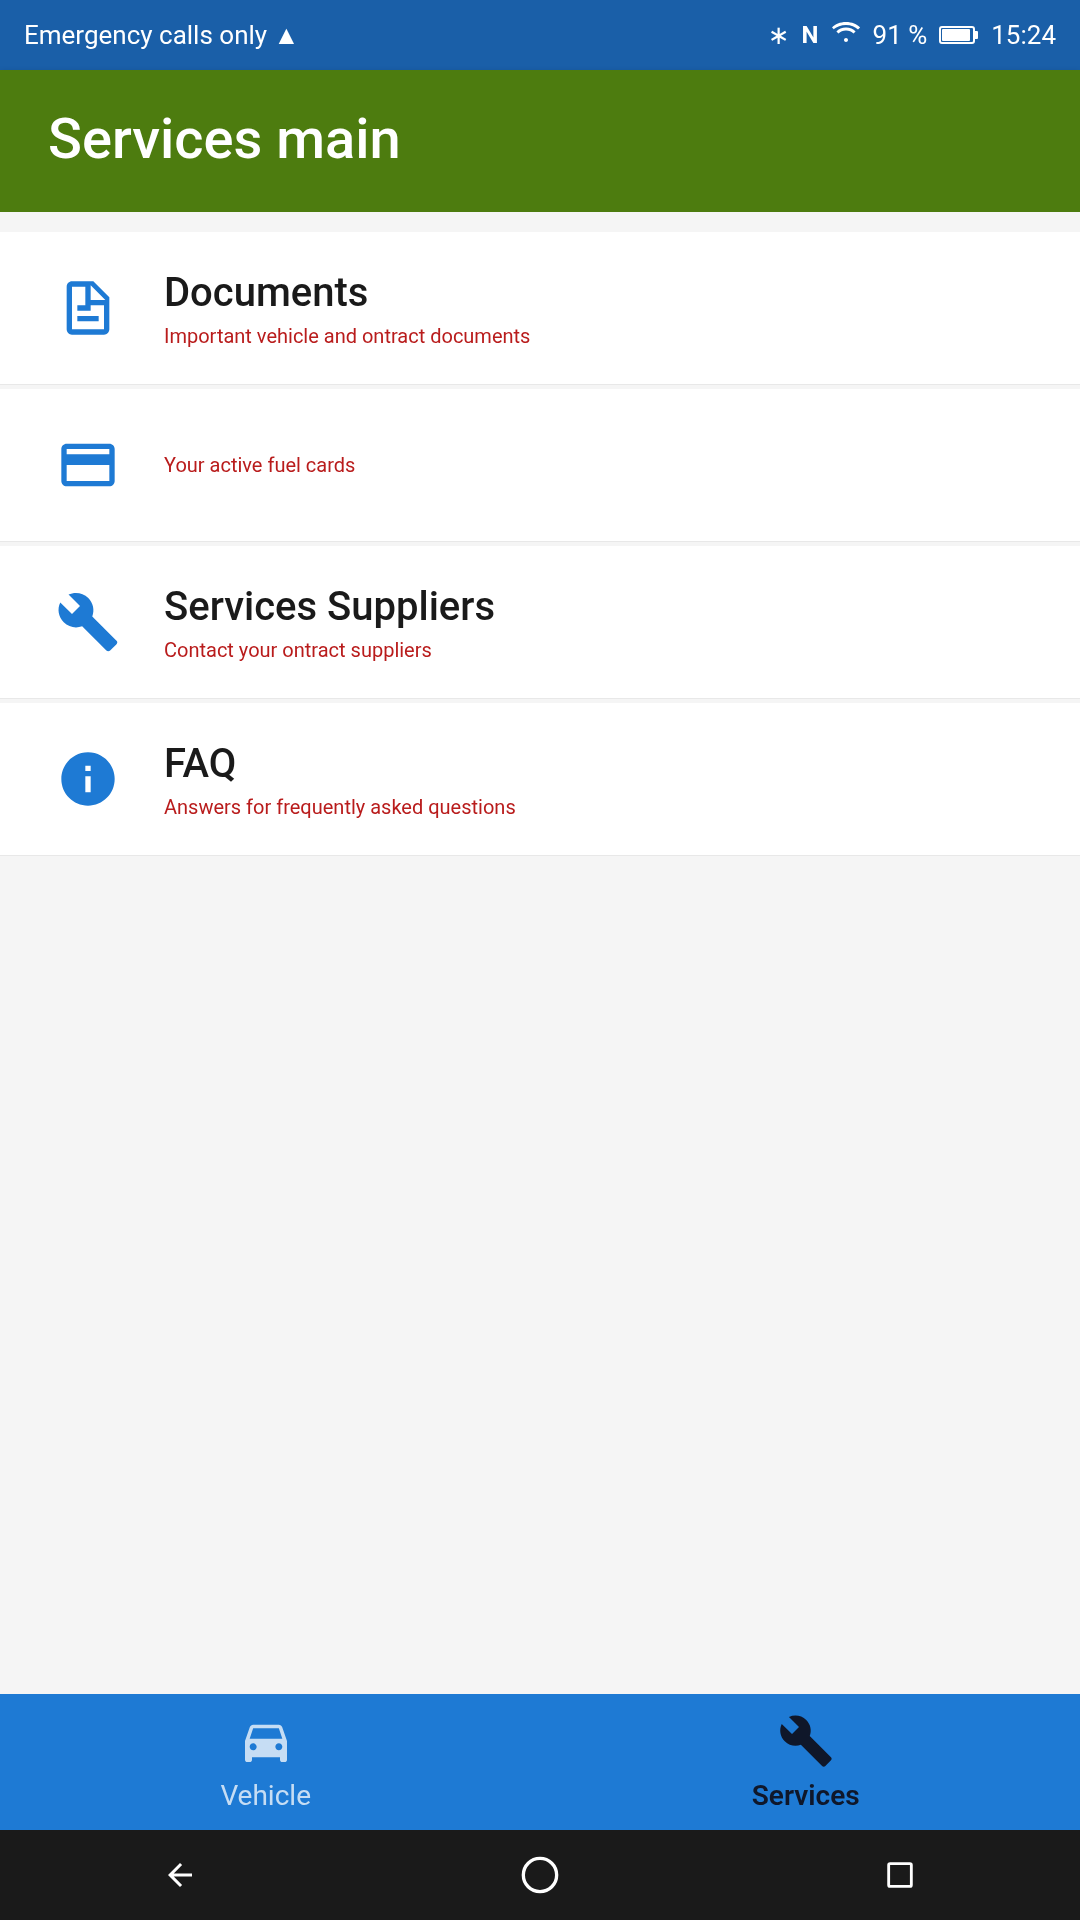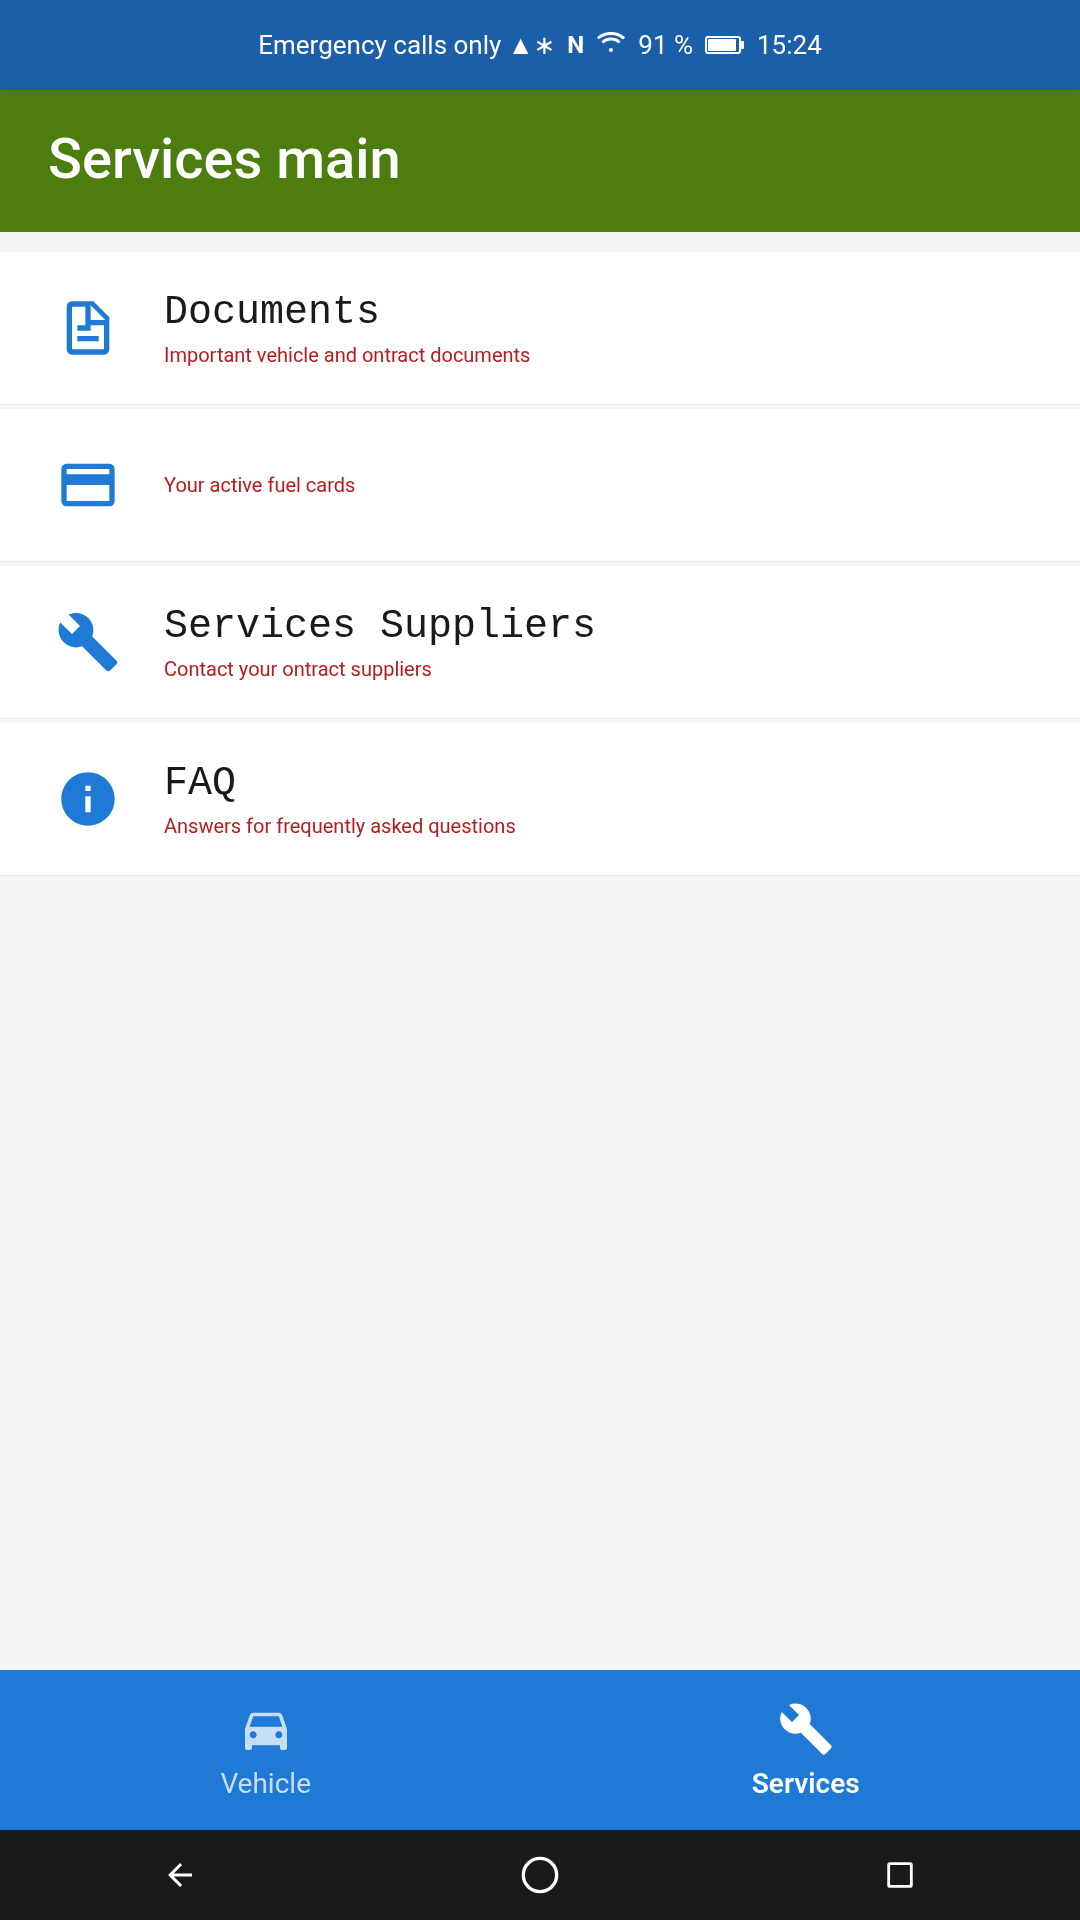--- a/index.html
+++ b/index.html
@@ -11,24 +11,24 @@
       font-family: 'Roboto', Arial, sans-serif;
       background: #f0f0f0;
       display: flex;
       flex-direction: column;
       overflow: hidden;
     }
 
     
     .status-bar {
       background: #1a5fa8;
-      height: 90px;
-      display: flex;
-      align-items: center;
-      justify-content: center;
+      height: 70px;
+      display: flex;
+      align-items: center;
+      justify-content: space-between;
       padding: 0 24px;
       flex-shrink: 0;
     }
     .status-bar-left {
       color: white;
       font-size: 26px;
       display: flex;
       align-items: center;
       gap: 8px;
     }
@@ -87,47 +87,46 @@
     }
     .menu-item-text {
       display: flex;
       flex-direction: column;
       gap: 8px;
     }
     .menu-item-title {
       font-size: 40px;
       font-weight: 500;
       color: #1a1a1a;
-      font-family: Liberation Mono, monospace;
     }
     .menu-item-subtitle {
       font-size: 20px;
       color: #b91c1c;
     }
 
     
     .bottom-nav {
       background: #1e7ad4;
-      height: 160px;
+      height: 136px;
       display: flex;
       align-items: center;
       justify-content: space-around;
       flex-shrink: 0;
     }
     .nav-item {
       display: flex;
       flex-direction: column;
       align-items: center;
       gap: 10px;
       color: rgba(255,255,255,0.75);
       cursor: pointer;
       padding: 10px 40px;
     }
     .nav-item.active {
-      color: #ffffff;
+      color: #0f172a;
     }
     .nav-item svg {
       width: 56px;
       height: 56px;
       fill: currentColor;
     }
     .nav-label {
       font-size: 28px;
       font-weight: 400;
     }

